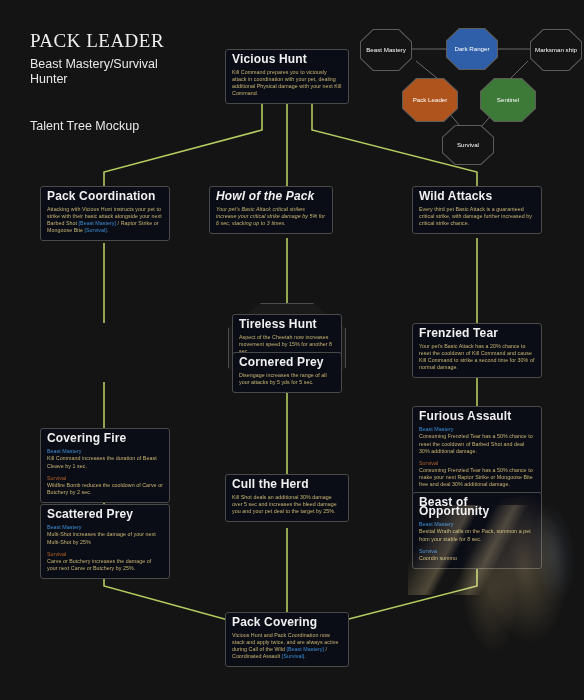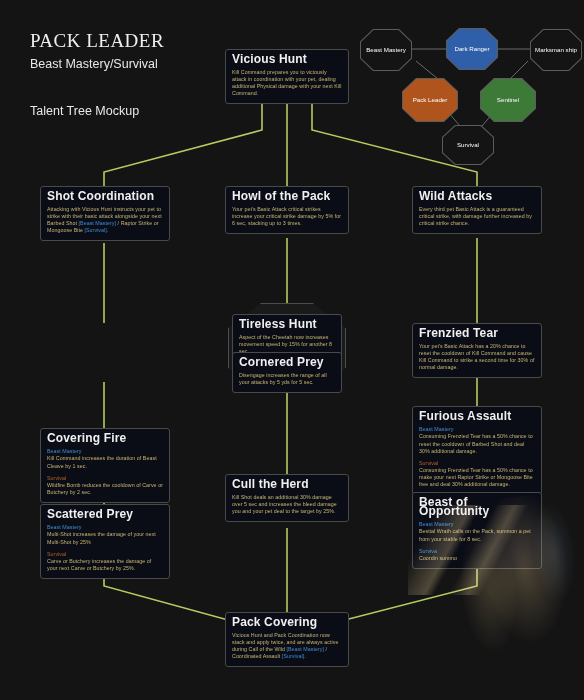--- a/index.html
+++ b/index.html
@@ -145,20 +145,21 @@
 
       <path d="M287,528 L287,612"></path>
 
       <path d="M477,561 L477,586 L345,620 L336,620"></path>
     </g>
   </svg>
 
   <div class="title-block">
     <div class="title-main">PACK LEADER</div>
     <div class="title-sub">Beast Mastery/Survival</div>
+    <div class="title-sub" style="margin-top:0">Hunter</div>
     <div class="title-note">Talent Tree Mockup</div>
   </div>
 
   <div class="specmap">
     <svg width="224" height="130" style="position:absolute;left:0;top:0">
       <g stroke="#6a6a6a" stroke-width="1" fill="none">
         <path d="M50,24 L86,24"></path>
         <path d="M56,36 L78,54"></path>
         <path d="M135,24 L170,24"></path>
         <path d="M168,36 L150,54"></path>
@@ -217,27 +218,27 @@
     <div class="octa-inner"></div>
     <div class="octa"></div>
   </div>
 
   <div class="node" style="left:225px;top:49px;width:124px;">
     <div class="node-title">Vicious Hunt</div>
     <div class="node-body">Kill Command prepares you to viciously attack in coordination with your pet, dealing additional Physical damage with your next Kill Command.</div>
   </div>
 
   <div class="node" style="left:40px;top:186px;width:130px;">
-    <div class="node-title">Shot Coordination</div>
+    <div class="node-title">Pack Coordination</div>
     <div class="node-body">
         <p><span>Attacking with Vicious Hunt instructs your pet to strike with their basic attack alongside your next Barbed Shot </span><span class="inline-bm">[Beast Mastery]</span><span> / Raptor Strike or Mongoose Bite </span><span class="inline-sv">[Survival]</span><span>.</span></p>
       </div>
   </div>
 
-  <div class="node" style="left:225px;top:186px;width:124px;">
+  <div class="node" style="left:209px;top:186px;width:124px;font-style:italic;">
     <div class="node-title">Howl of the Pack</div>
     <div class="node-body">Your pet's Basic Attack critical strikes increase your critical strike damage by 5% for 6 sec, stacking up to 3 times.</div>
   </div>
 
   <div class="node" style="left:412px;top:186px;width:130px;">
     <div class="node-title">Wild Attacks</div>
     <div class="node-body">Every third pet Basic Attack is a guaranteed critical strike, with damage further increased by critical strike chance.</div>
   </div>
 
 

